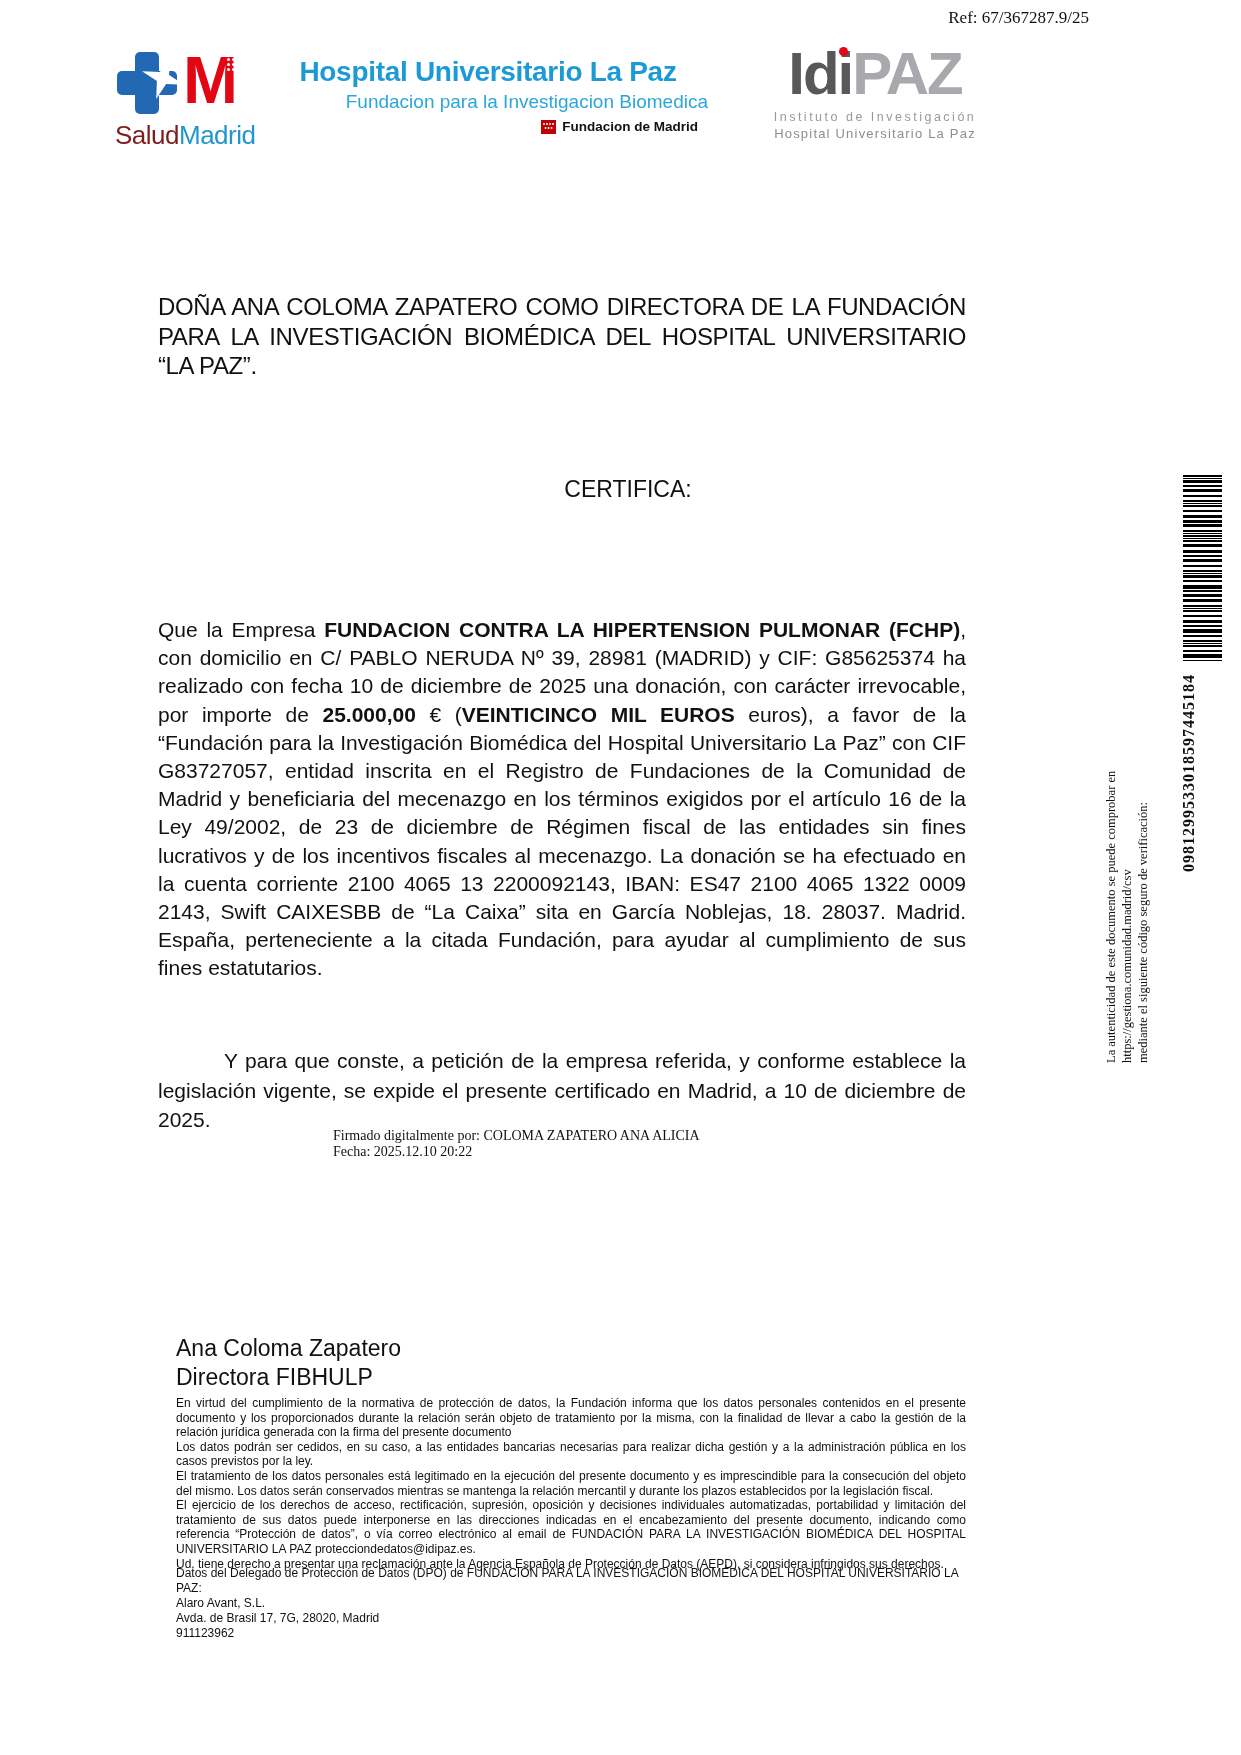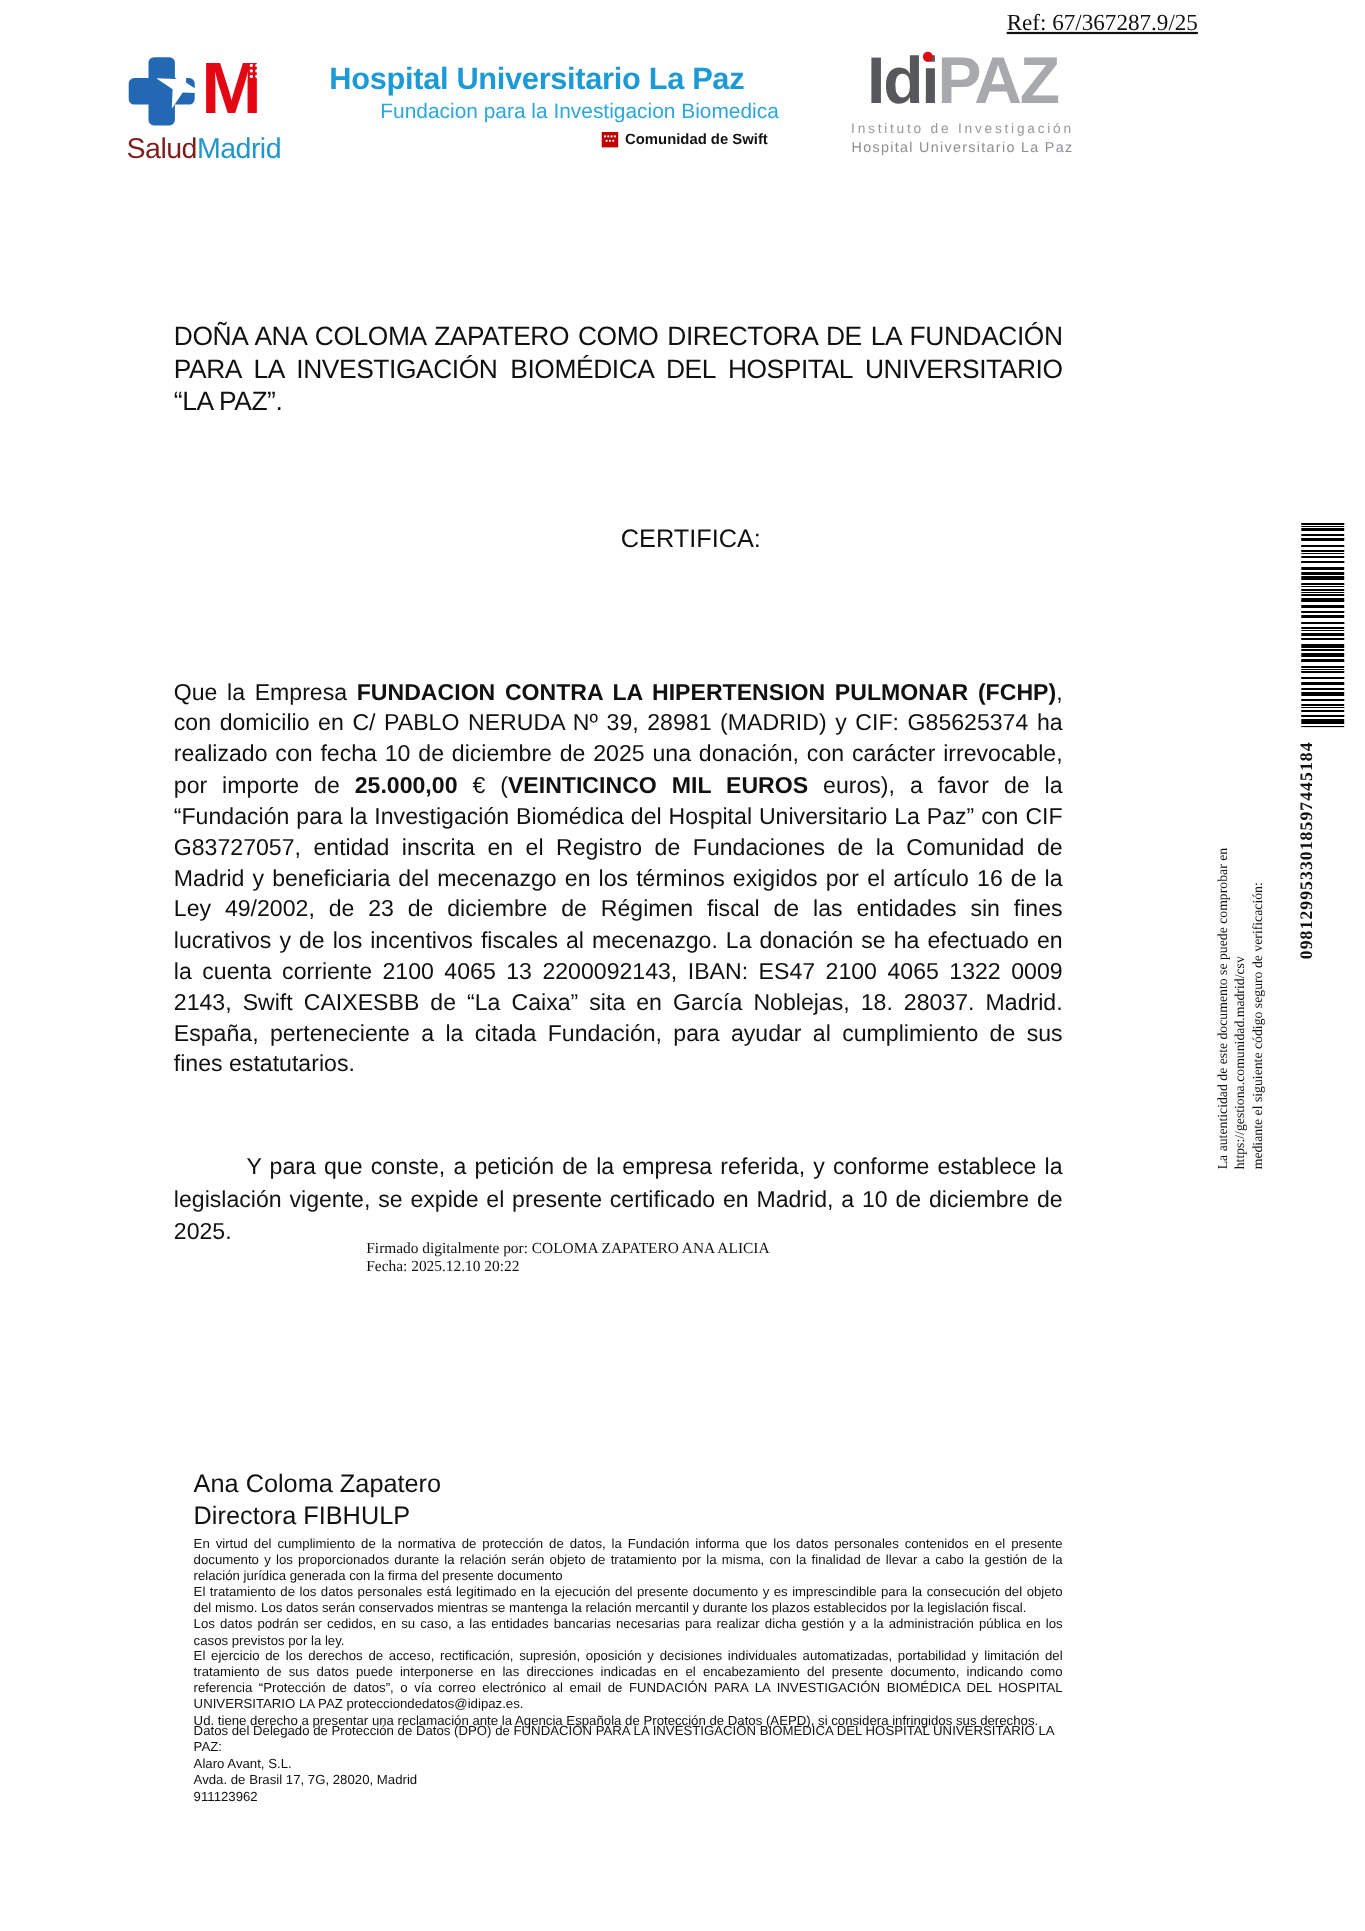--- a/index.html
+++ b/index.html
@@ -1,22 +1,22 @@
 <!DOCTYPE html>
 <html><head>
 <meta charset="utf-8">
 <style>
   html,body{margin:0;padding:0;background:#fff;}
   .page{position:relative;width:1241px;height:1755px;background:#fff;overflow:hidden;
         font-family:"Liberation Sans",sans-serif;color:#1a1a1a;}
   .serif{font-family:"Liberation Serif","DejaVu Serif",serif;}
   .b{font-weight:bold;}
 
-  .ref{position:absolute;top:8px;right:152px;font-size:21px;color:#111;
-       font-family:"Liberation Serif","DejaVu Serif",serif;text-decoration:underline;}
+  .ref{position:absolute;top:8px;right:152px;font-size:17px;color:#111;
+       font-family:"Liberation Serif","DejaVu Serif",serif;}
 
   
   .salud-logo{position:absolute;left:115px;top:50px;width:150px;}
   .emblem{position:relative;width:150px;height:66px;}
   .cross-v{position:absolute;left:20px;top:2px;width:24px;height:62px;background:#2268b2;border-radius:5px;}
   .cross-h{position:absolute;left:2px;top:21px;width:60px;height:24px;background:#2268b2;border-radius:5px;}
   .star{position:absolute;left:26px;top:6px;width:44px;height:44px;background:#fff;
         clip-path:polygon(50% 0%,61% 39%,100% 50%,61% 61%,50% 100%,39% 61%,0% 50%,39% 39%);
         transform:rotate(18deg);}
   .mletter{position:absolute;left:68px;top:-8px;font-size:66px;font-weight:bold;color:#e30613;
@@ -95,21 +95,21 @@
       <div class="mdots"></div>
     </div>
     <div class="salud-text"><span class="salud">Salud</span><span class="madrid">Madrid</span></div>
   </div>
 
   <div class="hospital-block">
     <div class="hospital-title">Hospital Universitario La Paz</div>
     <div class="hospital-sub">Fundacion para la Investigacion Biomedica</div>
     <div class="badge-row">
       <div class="flag"></div>
-      <div class="badge-label">Comunidad de Swift</div>
+      <div class="badge-label">Fundacion de Madrid</div>
     </div>
   </div>
 
   <div class="idipaz">
     <div class="idipaz-word"><span class="idi">Idi</span><span class="paz">PAZ</span><span class="idot"></span></div>
     <div class="idipaz-line1">Instituto de Investigación</div>
     <div class="idipaz-line2">Hospital Universitario La Paz</div>
   </div>
 
   <div class="title-par">DOÑA ANA COLOMA ZAPATERO COMO DIRECTORA DE LA FUNDACIÓN PARA LA INVESTIGACIÓN BIOMÉDICA DEL HOSPITAL UNIVERSITARIO “LA PAZ”.</div>
@@ -125,22 +125,22 @@
     <div>Fecha: 2025.12.10 20:22</div>
   </div>
 
   <div class="signer">
     <div>Ana Coloma Zapatero</div>
     <div>Directora FIBHULP</div>
   </div>
 
   <div class="legal">
       <p>En virtud del cumplimiento de la normativa de protección de datos, la Fundación informa que los datos personales contenidos en el presente documento y los proporcionados durante la relación serán objeto de tratamiento por la misma, con la finalidad de llevar a cabo la gestión de la relación jurídica generada con la firma del presente documento</p>
+      <p>Los datos podrán ser cedidos, en su caso, a las entidades bancarias necesarias para realizar dicha gestión y a la administración pública en los casos previstos por la ley.</p>
       <p>El tratamiento de los datos personales está legitimado en la ejecución del presente documento y es imprescindible para la consecución del objeto del mismo. Los datos serán conservados mientras se mantenga la relación mercantil y durante los plazos establecidos por la legislación fiscal.</p>
-      <p>Los datos podrán ser cedidos, en su caso, a las entidades bancarias necesarias para realizar dicha gestión y a la administración pública en los casos previstos por la ley.</p>
       <p>El ejercicio de los derechos de acceso, rectificación, supresión, oposición y decisiones individuales automatizadas, portabilidad y limitación del tratamiento de sus datos puede interponerse en las direcciones indicadas en el encabezamiento del presente documento, indicando como referencia “Protección de datos”, o vía correo electrónico al email de FUNDACIÓN PARA LA INVESTIGACIÓN BIOMÉDICA DEL HOSPITAL UNIVERSITARIO LA PAZ  protecciondedatos@idipaz.es.</p>
       <p>Ud. tiene derecho a presentar una reclamación ante la Agencia Española de Protección de Datos (AEPD), si considera infringidos sus derechos.</p>
     </div>
 
   <div class="dpo">
       <p>Datos del Delegado de Protección de Datos (DPO) de FUNDACIÓN PARA LA INVESTIGACIÓN BIOMÉDICA DEL HOSPITAL UNIVERSITARIO LA PAZ:</p>
       <p>Alaro Avant, S.L.</p>
       <p>Avda. de Brasil 17, 7G, 28020, Madrid</p>
       <p>911123962</p>
     </div>

